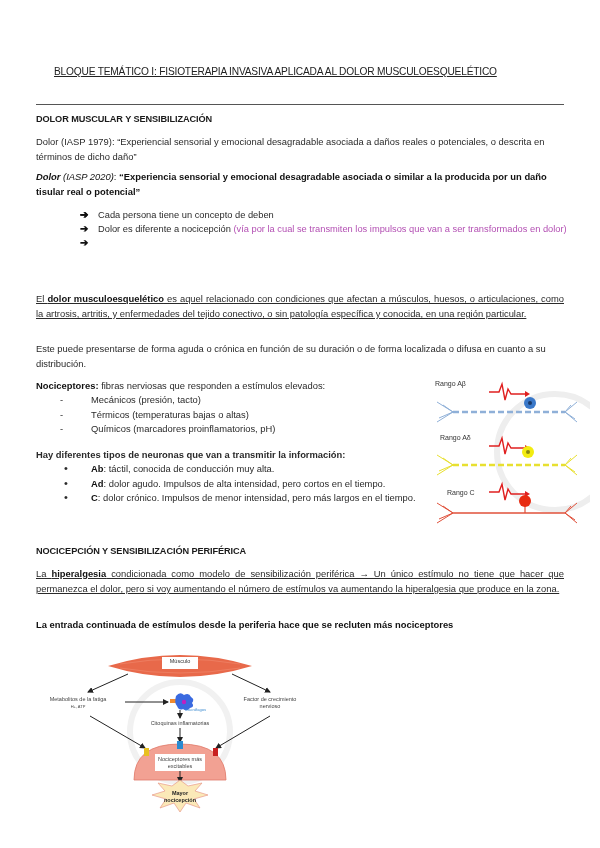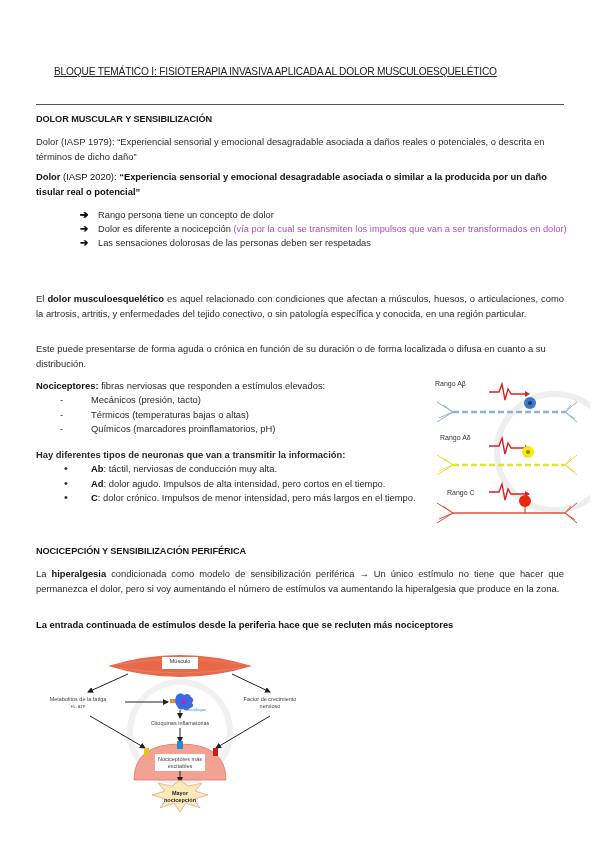--- a/index.html
+++ b/index.html
@@ -6,23 +6,23 @@
   body { width: 600px; height: 848px; position: relative; overflow: hidden;
          font-family: "Liberation Sans", sans-serif; color: #1a1a1a; }
   .page { position: absolute; left: 0; top: 0; width: 600px; height: 848px; }
   .abs { position: absolute; }
   .title { left: 36px; top: 37px; font-size: 13.5px; font-weight: bold; letter-spacing: -0.1px; }
   .bloque { left: 36px; top: 66px; font-size: 10.2px; text-decoration: underline; color: #222; letter-spacing: -0.2px; padding-left: 18px; }
   .tema { left: 0; width: 600px; top: 88px; text-align: center; font-size: 10.8px; font-weight: bold; letter-spacing: -0.1px; }
   .rule { left: 36px; top: 104px; width: 528px; height: 1px; background: #555; }
   .h2 { left: 36px; font-size: 9.2px; font-weight: bold; letter-spacing: -0.1px; }
   .p { left: 36px; width: 528px; font-size: 9.4px; line-height: 15px; color: #2a2a2a; }
-  .just { text-align: justify; }
+  .just { text-align: justify; text-decoration: underline; }
   .b { font-weight: bold; color: #111; }
-  .i { }
+  .i { font-style: italic; }
   .pink { color: #b34fb3; }
   .arrow-list { left: 80px; width: 490px; font-size: 9.3px; line-height: 14.2px; color: #2a2a2a; }
   .arrow-list .li { position: relative; padding-left: 18px; }
   .arrow-list .li .ar { position: absolute; left: 0; top: 0; font-weight: bold; color: #111; font-size: 10px; }
   .dash-list { left: 60px; font-size: 9.4px; line-height: 14.5px; color: #2a2a2a; }
   .dash-list .li { position: relative; padding-left: 31px; }
   .dash-list .li .d { position: absolute; left: 0; }
   .bul-list { left: 60px; width: 358px; font-size: 9.4px; line-height: 14.5px; color: #2a2a2a; }
   .bul-list .li { position: relative; padding-left: 31px; text-align: justify; }
   .bul-list .li .d { position: absolute; left: 4px; top: -1px; font-size: 11px; }
@@ -42,23 +42,23 @@
   <div class="abs p" style="top:134px;">
     <span>Dolor (IASP 1979): </span><span>“Experiencial sensorial y emocional desagradable asociada a daños reales o potenciales, o descrita en términos de dicho daño”</span>
   </div>
 
   <div class="abs p" style="top:169px; color:#111;">
     <span class="b i">Dolor</span><span class="i"> (IASP 2020)</span><span>: </span><span class="b">“Experiencia sensorial y emocional desagradable asociada o similar a la producida por un daño tisular real o potencial”</span>
   </div>
 
   <div class="abs arrow-list" style="top:208px;">
     <div class="li"><span class="ar">➔</span></div>
-    <div class="li"><span class="ar">➔</span><span>Rango persona tiene un concepto de dolor</span></div>
+    <div class="li"><span class="ar">➔</span><span>Cada persona tiene un concepto de deben</span></div>
     <div class="li"><span class="ar">➔</span><span>Dolor es diferente a nocicepción </span><span class="pink">(vía por la cual se transmiten los impulsos que van a ser transformados en dolor)</span></div>
-    <div class="li"><span class="ar">➔</span><span>Las sensaciones dolorosas de las personas deben ser respetadas</span></div>
+    <div class="li"><span class="ar">➔</span></div>
   </div>
 
   <div class="abs p just" style="top:291px;">
     <span>El </span><span class="b">dolor musculoesquelético</span><span> es aquel relacionado con condiciones que afectan a músculos, huesos, o articulaciones, como la artrosis, artritis, y enfermedades del tejido conectivo, o sin patología específica y conocida, en una región particular.</span>
   </div>
 
   <div class="abs p" style="top:378px; width:380px;">
     <span class="b">Nociceptores:</span><span> fibras nerviosas que responden a estímulos elevados:</span>
   </div>
 
@@ -66,21 +66,21 @@
 
   <div class="abs dash-list" style="top:393px;">
     <div class="li"><span class="d">-</span><span>Mecánicos (presión, tacto)</span></div>
     <div class="li"><span class="d">-</span><span>Térmicos (temperaturas bajas o altas)</span></div>
     <div class="li"><span class="d">-</span><span>Químicos (marcadores proinflamatorios, pH)</span></div>
   </div>
 
   <div class="abs p" style="top:447px; width:380px;font-weight:bold;">Hay diferentes tipos de neuronas que van a transmitir la información:</div>
 
   <div class="abs bul-list" style="top:462px;">
-    <div class="li"><span class="d">•</span><span class="b">Ab</span><span>: táctil, nerviosas de conducción muy alta.</span></div>
+    <div class="li"><span class="d">•</span><span class="b">Ab</span><span>: táctil, conocida de conducción muy alta.</span></div>
     <div class="li"><span class="d">•</span><span class="b">Ad</span><span>: dolor agudo. Impulsos de alta intensidad, pero cortos en el tiempo.</span></div>
     <div class="li"><span class="d">•</span><span class="b">C</span><span>: dolor crónico. Impulsos de menor intensidad, pero más largos en el tiempo.</span></div>
   </div>
 
   <div class="abs" style="left:425px; top:372px; width:165px; height:162px;">
     <svg width="165" height="162" viewBox="0 0 165 162">
 
       <circle cx="130" cy="80" r="58" fill="none" stroke="#eee" stroke-width="6"></circle>
 
       <polyline points="64,20 74,20 77,12 80,28 83,17 86,22 100,22" fill="none" stroke="#e02020" stroke-width="1.4"></polyline>

